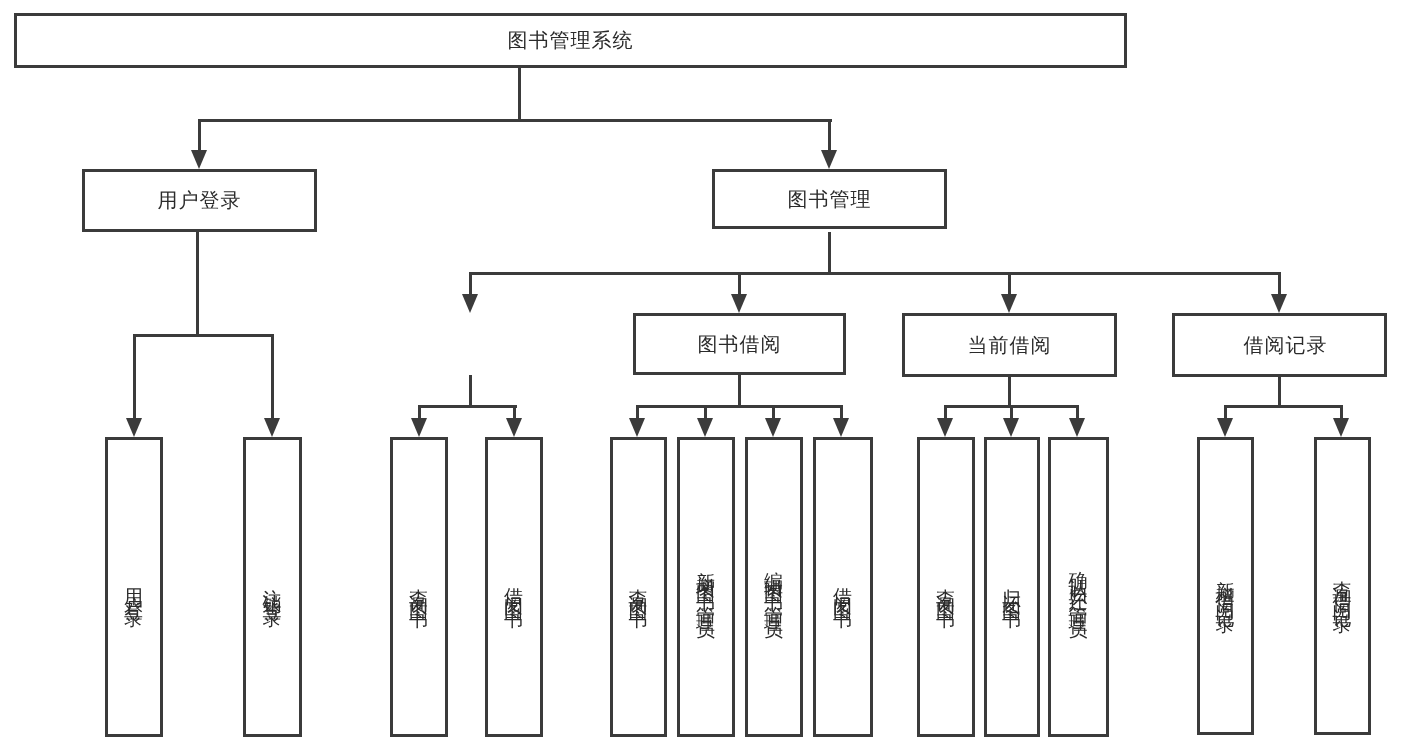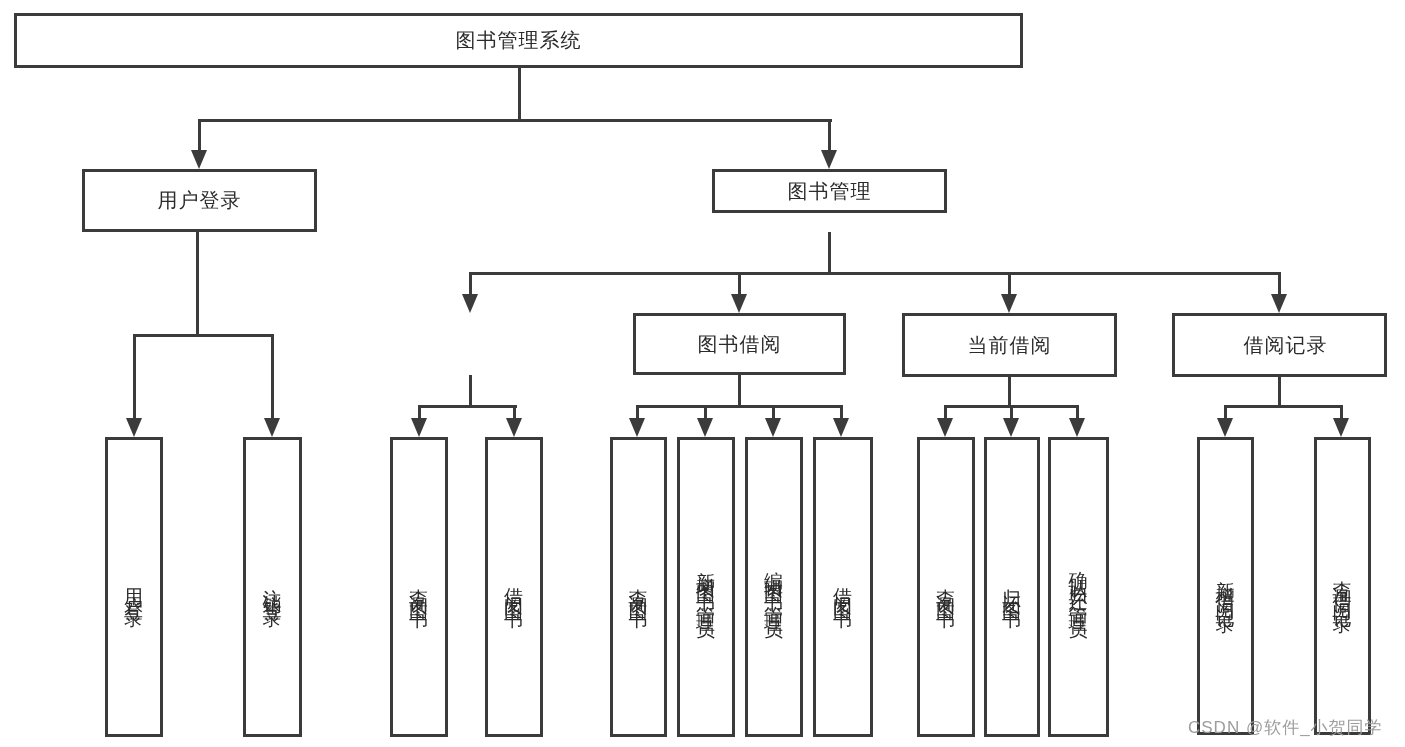--- a/index.html
+++ b/index.html
@@ -46,35 +46,35 @@
     color:#9c9c9c;
     white-space:nowrap;
     letter-spacing:1px;
   }
 </style>
 </head>
 <body>
 
 <div id="canvas">
 
-  <div class="box" style="left:14px;top:13px;width:1009px;height:55px;">
+  <div class="box" style="left:14px;top:13px;width:1113px;height:55px;">
     <span class="label">图书管理系统</span>
   </div>
 
   <div class="vline" style="left:518px;top:67px;height:55px;"></div>
   <div class="hline" style="left:198px;top:119px;width:634px;"></div>
   <div class="vline" style="left:198px;top:119px;height:33px;"></div>
   <div class="arrow" style="left:191px;top:150px;"></div>
   <div class="vline" style="left:828px;top:119px;height:33px;"></div>
   <div class="arrow" style="left:821px;top:150px;"></div>
 
   <div class="box" style="left:82px;top:169px;width:235px;height:63px;">
     <span class="label">用户登录</span>
   </div>
-  <div class="box" style="left:712px;top:169px;width:235px;height:44px;">
+  <div class="box" style="left:712px;top:169px;width:235px;height:60px;">
     <span class="label">图书管理</span>
   </div>
 
   <div class="vline" style="left:196px;top:231px;height:106px;"></div>
   <div class="hline" style="left:133px;top:334px;width:141px;"></div>
   <div class="vline" style="left:133px;top:334px;height:86px;"></div>
   <div class="arrow" style="left:126px;top:418px;"></div>
   <div class="vline" style="left:271px;top:334px;height:86px;"></div>
   <div class="arrow" style="left:264px;top:418px;"></div>
 
@@ -170,15 +170,14 @@
     <span class="label">确认归还（管理员）</span>
   </div>
 
   <div class="box vbox" style="left:1197px;top:437px;width:57px;height:298px;">
     <span class="label">新增借阅记录</span>
   </div>
   <div class="box vbox" style="left:1314px;top:437px;width:57px;height:298px;">
     <span class="label">查询借阅记录</span>
   </div>
 
-  <div class="watermark">CSDN @软件_小贺同学</div>
 
 </div>
 
 </body></html>

